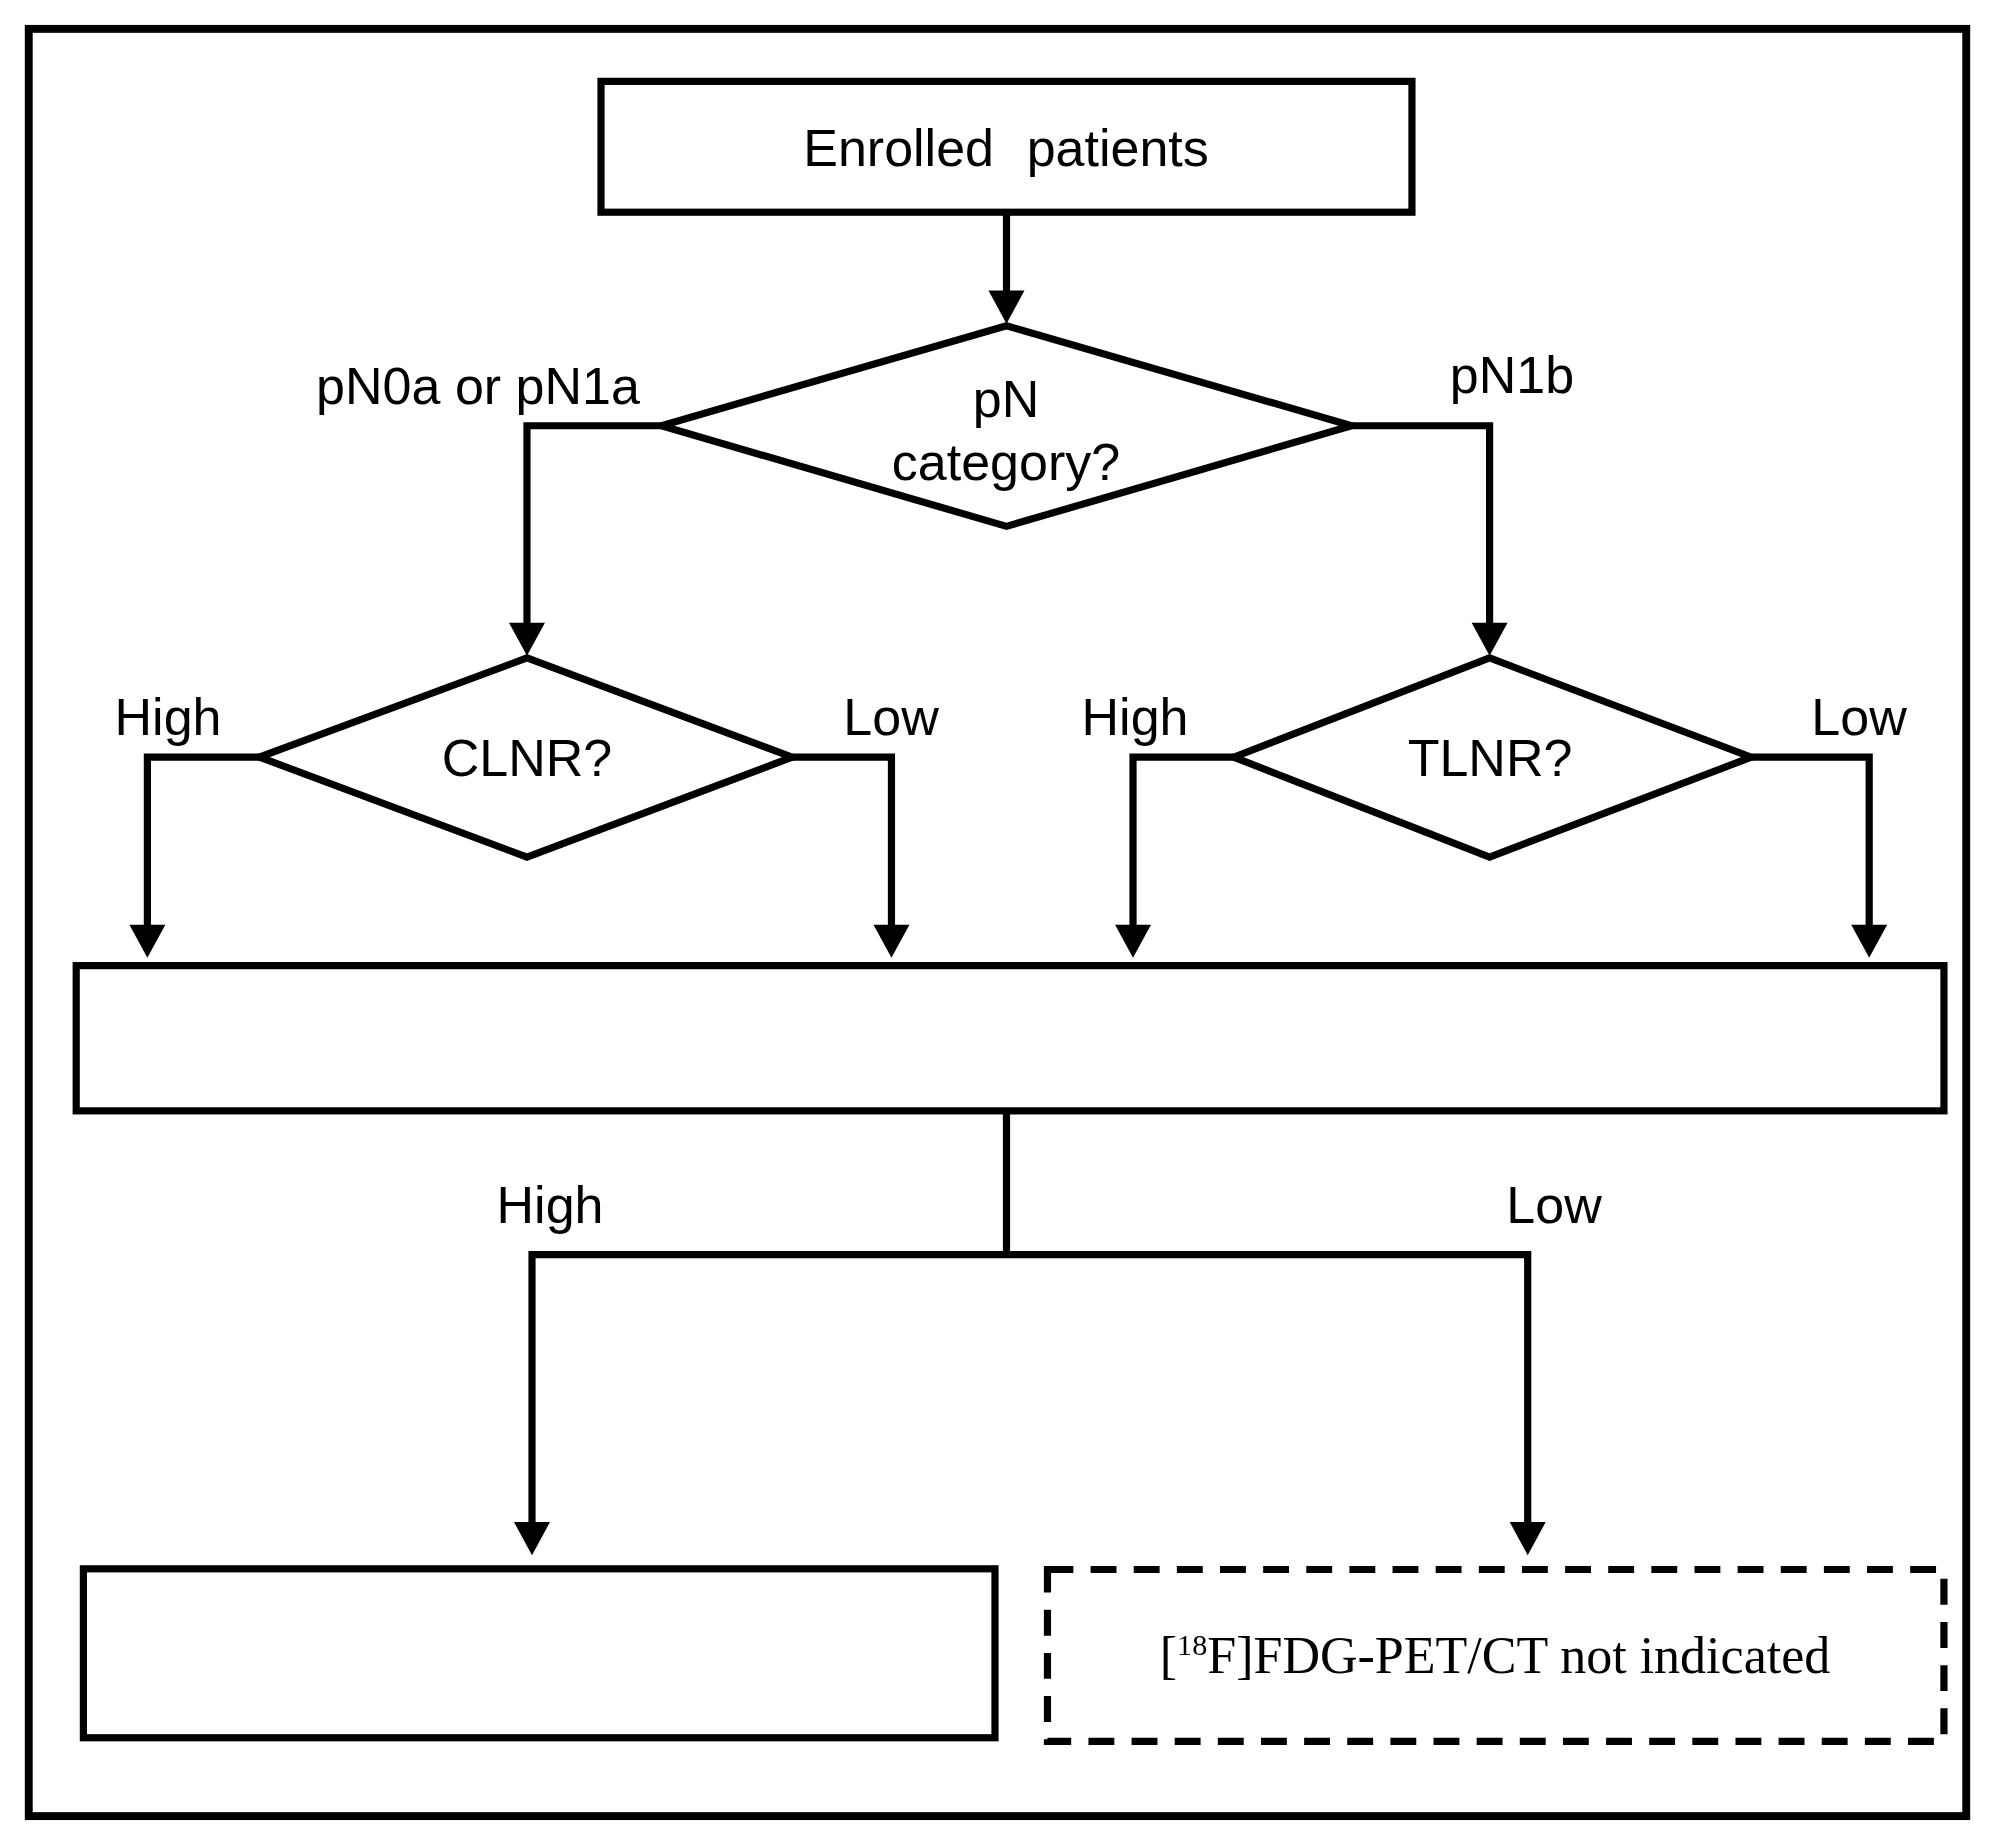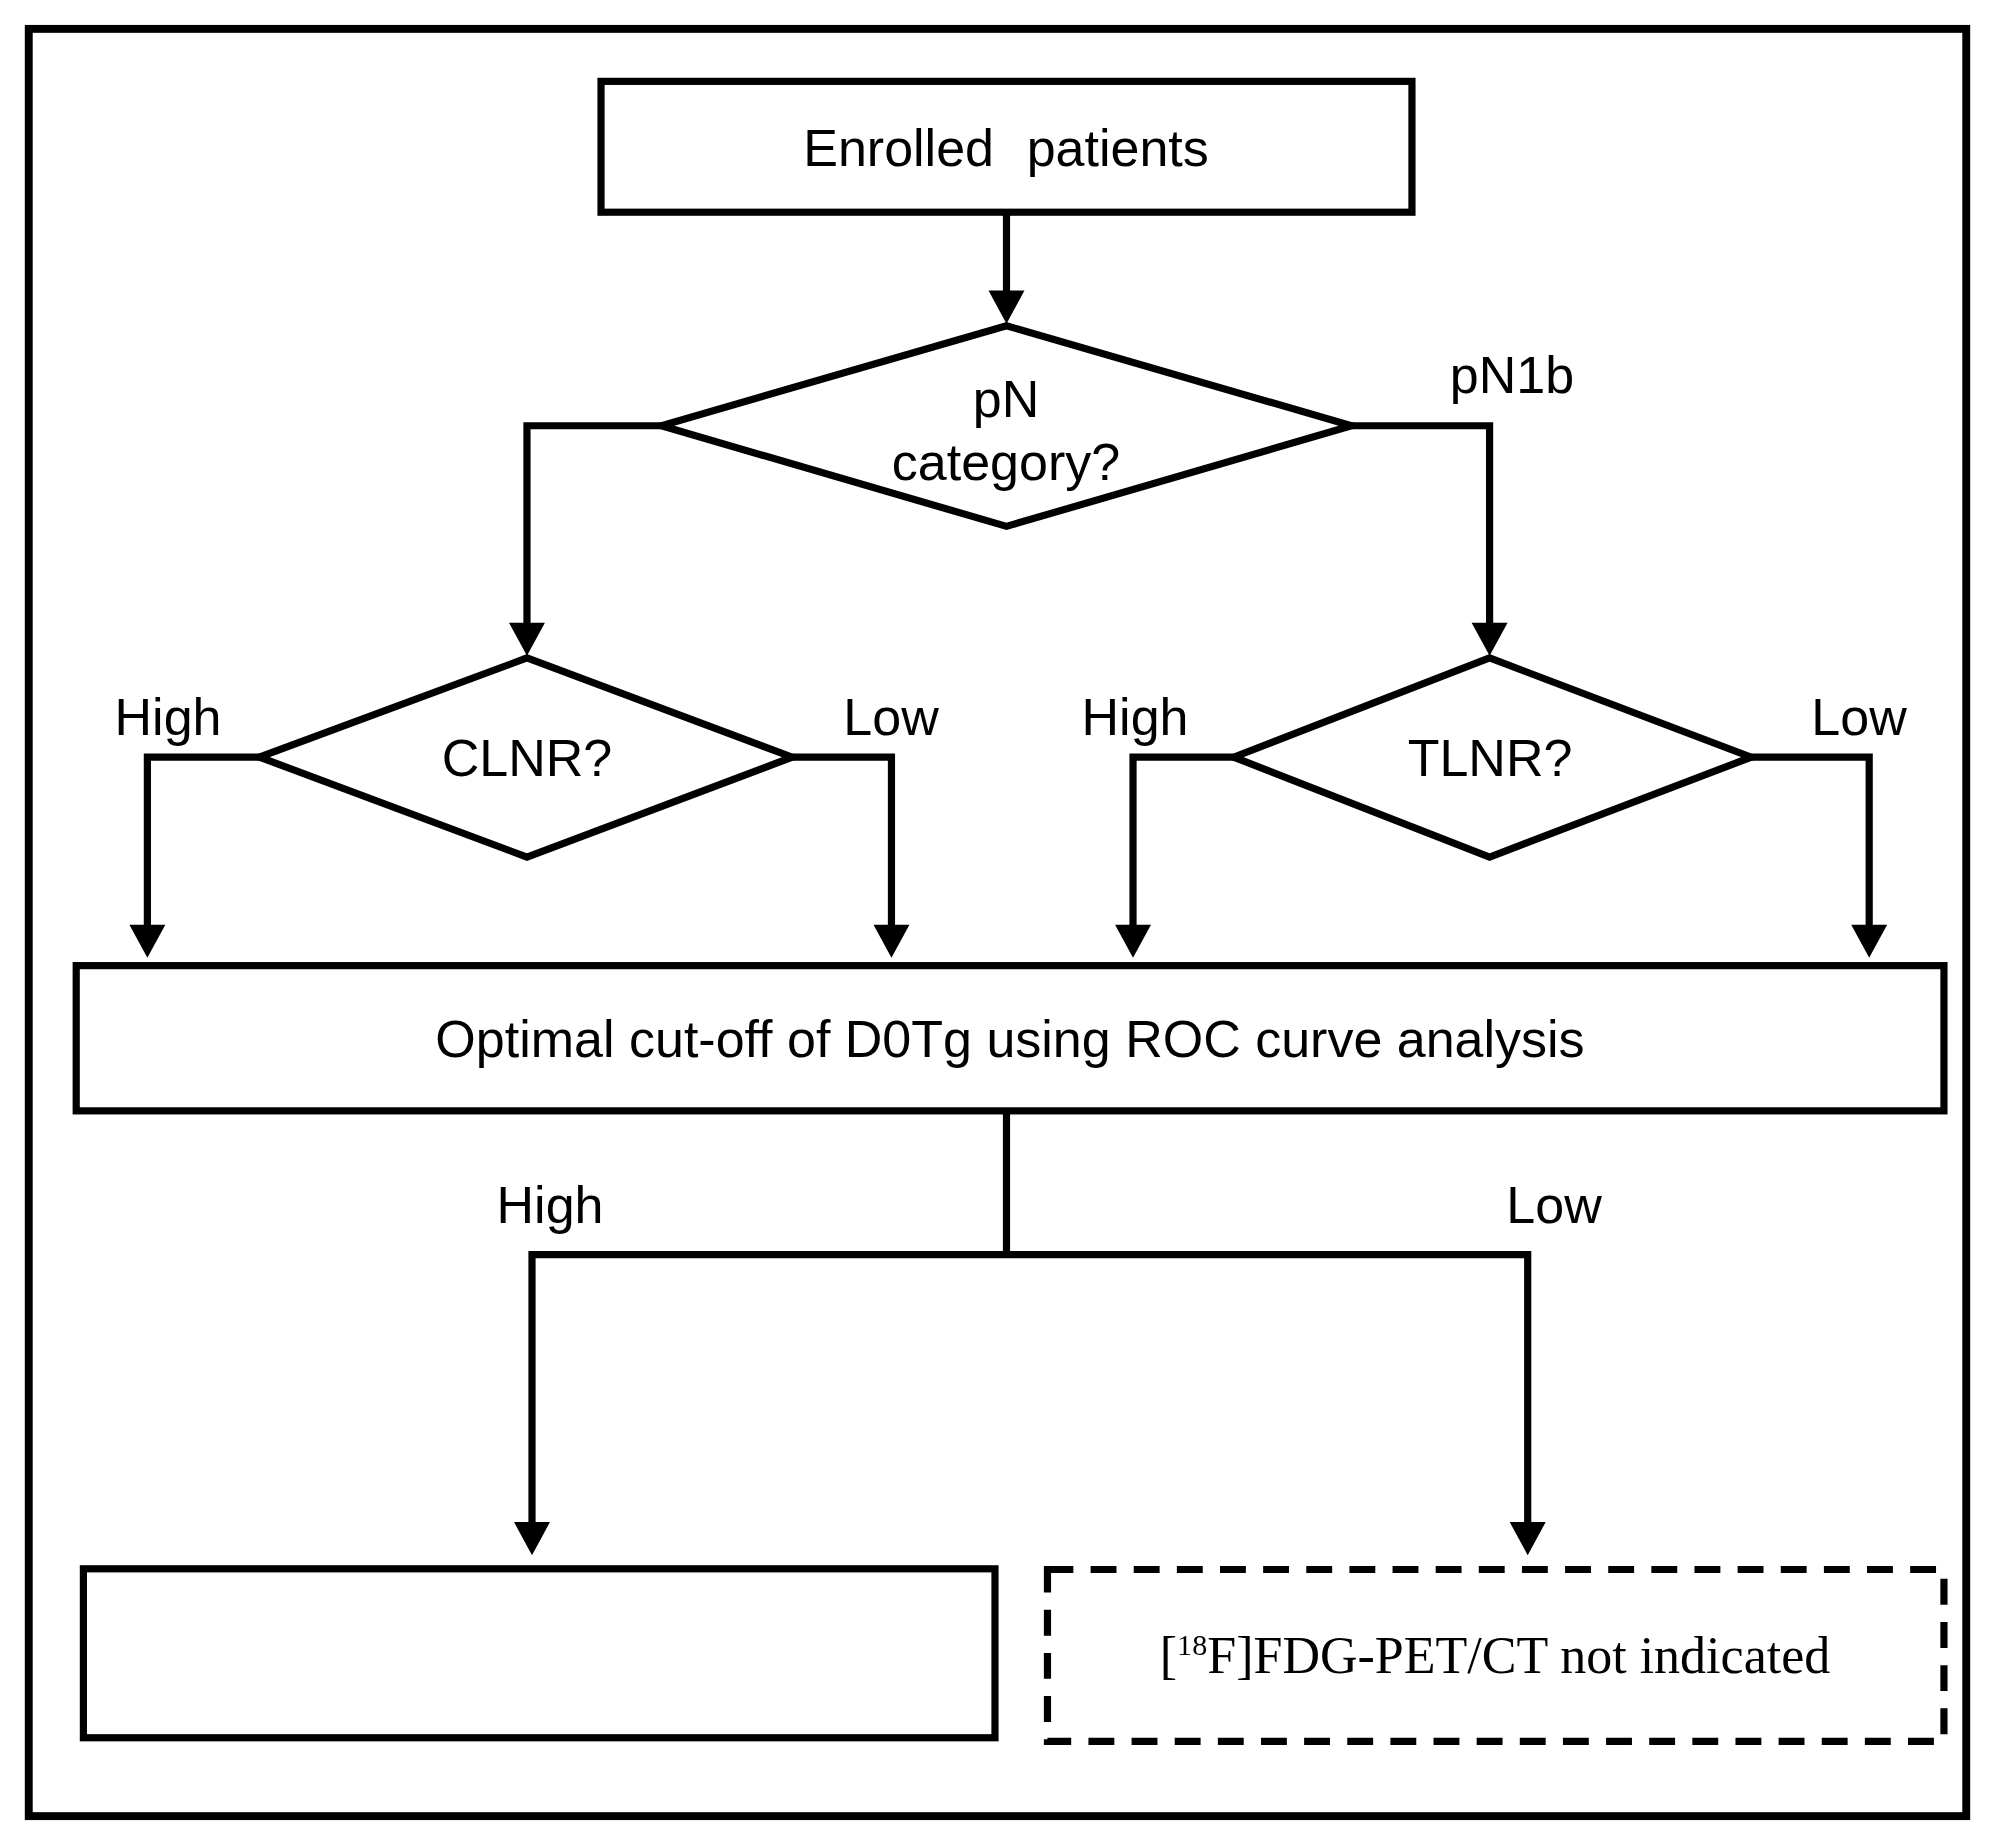--- a/index.html
+++ b/index.html
@@ -84,27 +84,27 @@
   <div class="txt" style="left:1006px; top:431px;">
     <div>pN</div>
     <div>category?</div>
   </div>
 
   <div class="txt wide-space" style="left:1006px; top:149px;">Enrolled patients</div>
 
   <div class="txt" style="left:527px; top:759px;text-align:right;">CLNR?</div>
   <div class="txt" style="left:1490px; top:759px;">TLNR?</div>
 
-  <div class="txt" style="left:1010px; top:1040px;">Optimal cut-off of D0Tg using ROC curve analysis</div>
 
 
   <div class="txt" style="left:1495px; top:1656px;font-family:Liberation Serif, serif;">
     <span>[</span><sup>18</sup><span>F]FDG-PET/CT not indicated</span>
   </div>
 
+  <div class="txt" style="left:478px; top:387px;">pN0a or pN1a</div>
   <div class="txt" style="left:1512px; top:376px;">pN1b</div>
 
   <div class="txt" style="left:168px; top:718px;">High</div>
   <div class="txt" style="left:891px; top:718px;">Low</div>
   <div class="txt" style="left:1135px; top:718px;">High</div>
   <div class="txt" style="left:1859px; top:718px;">Low</div>
 
   <div class="txt" style="left:550px; top:1206px;">High</div>
   <div class="txt" style="left:1554px; top:1206px;">Low</div>
 

